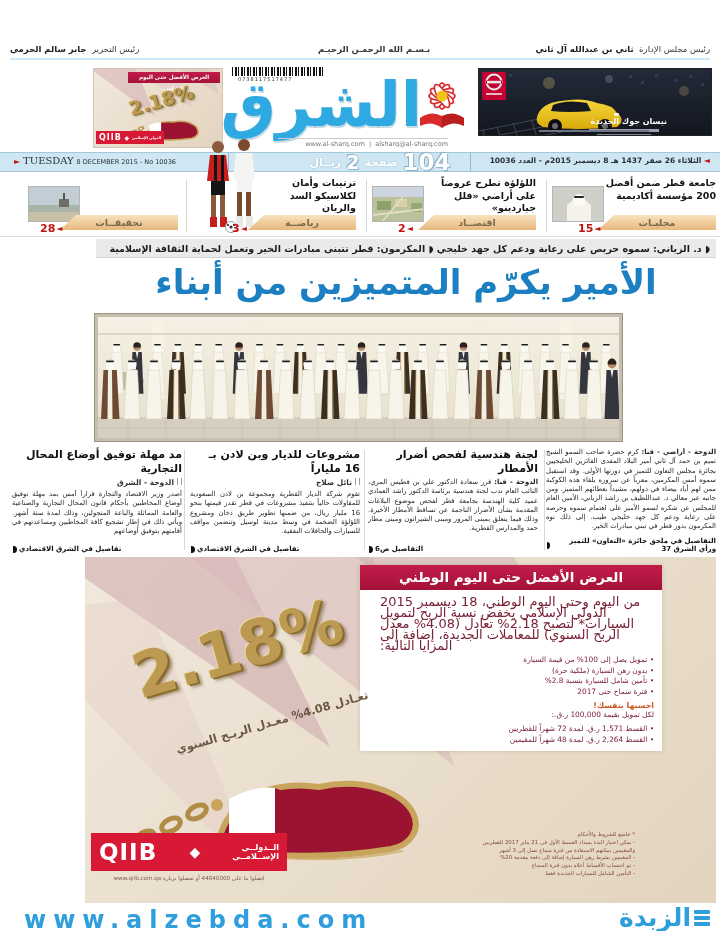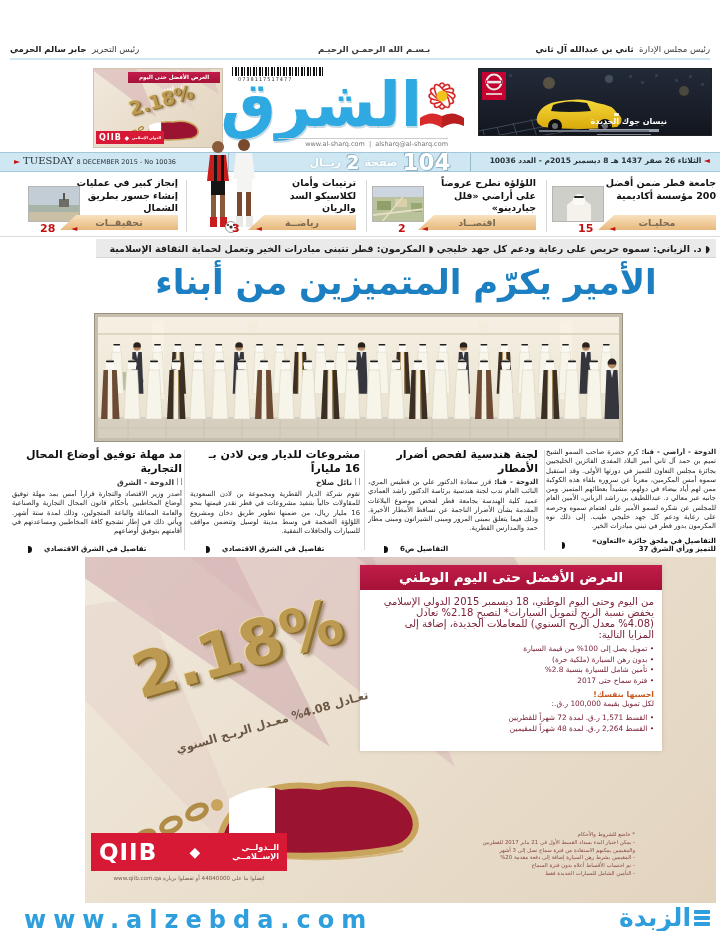--- a/index.html
+++ b/index.html
@@ -24,41 +24,41 @@
 
 .datebar{position:absolute;left:0;top:152px;width:720px;height:20px;background:#cfe7f2;border-top:1px solid #a3c8da;border-bottom:1px solid #a3c8da}
 .db-div{position:absolute;top:153px;width:1px;height:18px;background:#97b9ca}
 .bignum{font-size:23px;font-weight:bold;color:#fff;text-shadow:0 0 2px #8fb4c6,1px 1px 0 #8fb4c6,-1px -1px 0 #8fb4c6;line-height:20px}
 .midword{font-size:11px;font-weight:bold;color:#fff;text-shadow:0 0 2px #8fb4c6}
 
 .teaser{position:absolute;top:177px;width:168px;height:57px}
 .t-head{position:absolute;top:0;right:2px;width:112px;font-size:9.5px;font-weight:bold;line-height:12.5px;text-align:right;color:#141414}
 .t-photo{position:absolute;left:2px;top:9px;width:52px;height:36px;border:1px solid #b5b5b5;overflow:hidden;background:#ddd}
 .t-ribbon{position:absolute;bottom:4px;right:2px;width:118px;height:15px;background:linear-gradient(#f8e2be,#e8b87c);clip-path:polygon(16px 0,100% 0,100% 100%,0 100%);color:#7d6a50;font-weight:bold;font-size:9.5px;text-align:center;line-height:15px}
-.t-page{position:absolute;bottom:-1px;left:28px;color:#c11212;font-weight:bold;font-size:11px;display:flex;align-items:center;gap:16px}
+.t-page{position:absolute;bottom:-1px;left:28px;color:#c11212;font-weight:bold;font-size:11px;display:flex;align-items:center;gap:1px}
 .t-page .ar{font-size:8px}
 .tdiv{position:absolute;top:180px;width:1px;height:52px;background:#d7d7d7}
 
 .kicker{position:absolute;left:96px;top:239px;width:620px;height:19px;background:#eaeaea;border-bottom:1px solid #d5d5d5;font-size:9.5px;font-weight:bold;color:#1c1c1c;text-align:right;line-height:19px;padding:0 6px}
 .headline{position:absolute;left:96px;top:259px;width:620px;font-size:34px;font-weight:bold;color:#1b7fc2;text-align:center;line-height:46px}
 .photo-frame{position:absolute;left:95px;top:314px;width:527px;height:127px;border:3px solid #c6bfb0;outline:1px solid #98927f;background:#efe9da}
 
 .article{position:absolute;top:448px;width:170px;height:105px}
 .a-head{font-size:11px;font-weight:bold;text-align:right;line-height:13.5px;color:#101010;direction:rtl;margin-bottom:3px}
 .a-byline{direction:rtl;text-align:right;font-size:7.5px;font-weight:bold;color:#333;margin-bottom:3px}
 .a-byline .bars{display:inline-block;width:5px;height:7px;border-left:1px solid #999;border-right:1px solid #999;margin-left:3px}
 .a-body{font-size:6.8px;line-height:9.3px;text-align:justify;color:#242424;direction:rtl}
-.a-foot{position:absolute;bottom:0;left:16px;font-size:7px;font-weight:bold;color:#101010;display:flex;align-items:center;gap:12px;direction:ltr}
+.a-foot{position:absolute;bottom:0;left:1px;font-size:7px;font-weight:bold;color:#101010;display:flex;align-items:center;gap:2px;direction:ltr}
 .mk{width:4px;height:7px;background:#111;border-radius:0 4px 4px 0}
 .coldiv{position:absolute;top:450px;width:1px;height:100px;background:#d9d9d9}
 
 #bigad{position:absolute;left:85px;top:557px;width:631px;height:346px;overflow:hidden}
 .wbox{position:absolute;left:275px;top:8px;width:302px;height:186px;background:#fff;box-shadow:0 0 4px rgba(120,90,70,.25);padding:0}
 .wbox .bn{height:25px;font-size:13.5px;line-height:25px}
-.wbox .body{padding:6px 8px 0 20px;font-size:10px;line-height:11px;color:#7a2136;text-align:right;direction:rtl}
+.wbox .body{padding:6px 8px 0 20px;font-size:13px;line-height:11px;color:#7a2136;text-align:left;direction:rtl}
 .wbox ul{list-style:none;margin-top:4px}
 .wbox li{font-size:7.4px;line-height:10.5px;color:#7a2136;direction:rtl;text-align:right}
 .wbox li::before{content:"• "}
 .calc-t{color:#c8561e;font-weight:bold;font-size:7.8px;margin-top:4px;direction:rtl;text-align:right}
 .calc-i{font-size:7.4px;color:#7a2136;direction:rtl;line-height:10px}
 .terms{position:absolute;left:300px;top:274px;width:250px;font-size:5.4px;line-height:7.8px;color:#8a4a42;text-align:right;direction:rtl}
 .qiib-box{background:#d71935;color:#fff;display:flex;align-items:center;justify-content:space-between;padding:0 8px}
 .qiib-word{font-weight:bold;letter-spacing:1px}
 .qiib-ar{font-size:8px;font-weight:bold;text-align:right;line-height:9px;direction:rtl}
 .diam{color:#fff}
@@ -289,21 +289,20 @@
   <div class="teaser" style="left:12px">
     <div class="t-photo" style="left:16px">
       <svg width="52" height="36" viewBox="0 0 52 36">
           <rect width="52" height="20" fill="#c3cdd6"></rect>
           <rect y="18" width="52" height="8" fill="#a9b4a9"></rect>
           <rect y="25" width="52" height="11" fill="#c9bfa4"></rect>
           <rect x="30" y="12" width="10" height="8" fill="#6e6e66"></rect>
           <rect x="34" y="6" width="2" height="7" fill="#55554e"></rect>
         </svg>
     </div>
-    <div class="t-head rtl">إنجاز كبير في عمليات إنشاء جسور بطريق الشمال</div>
     <div class="t-ribbon rtl"><span>تحقيقــات</span></div>
     <div class="t-page">
         <span>28</span>
         <span class="ar">◄</span>
       </div>
   </div>
 
   <div class="abs" style="left:0;top:236px;width:720px;height:1px;background:#dcdcdc"></div>
 
   <div class="kicker rtl">◗ د. الزياني: سموه حريص على رعاية ودعم كل جهد خليجي  ◗ المكرمون: قطر تتبنى مبادرات الخير وتعمل لحماية الثقافة الإسلامية</div>

